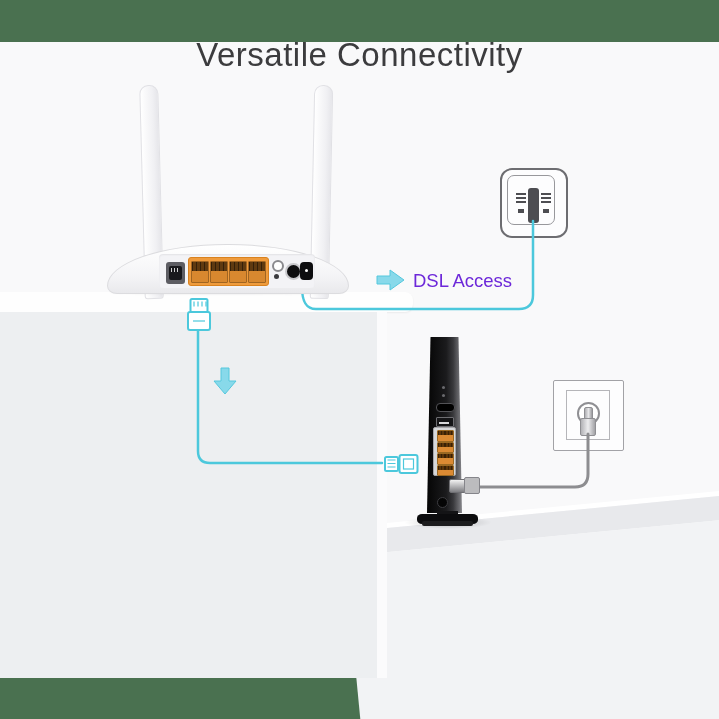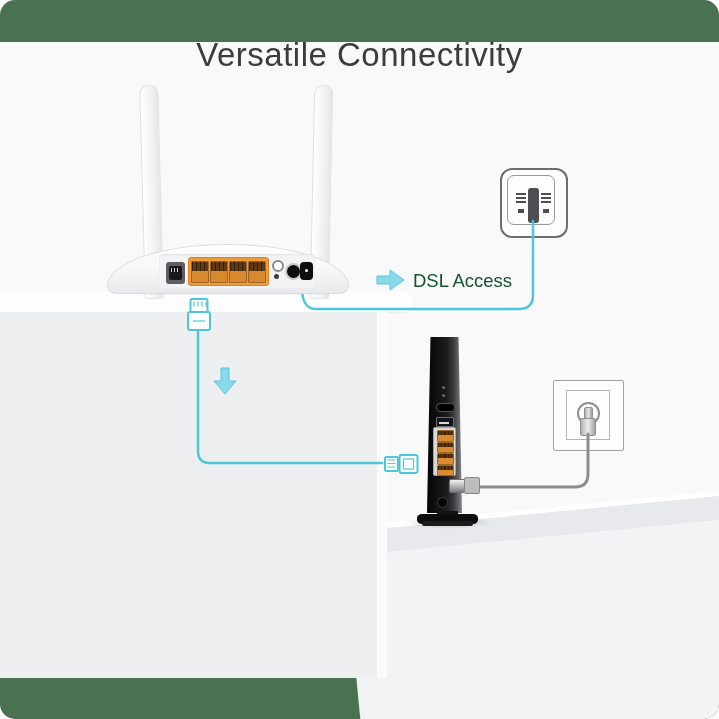--- a/index.html
+++ b/index.html
@@ -1,16 +1,16 @@
 <!DOCTYPE html>
 <html><head>
 <meta charset="utf-8">
 <style>
   html,body{margin:0;padding:0;background:#ffffff;font-family:"Liberation Sans",sans-serif;}
-  #canvas{position:relative;width:719px;height:719px;margin:0 auto;background:#f9f9fa;overflow:hidden;border-radius:15px;}
+  #canvas{position:relative;width:719px;height:719px;margin:0 auto;background:#f9f9fa;overflow:hidden;}
   .abs{position:absolute;}
 
   
   .banner{left:0;width:719px;background:#4a7150;}
   .banner.top{top:0;height:42px;}
   .banner.bottom{top:678px;height:41px;}
 
   
   .title{top:36px;left:0;width:719px;text-align:center;font-size:33px;color:#3c3c3e;letter-spacing:.5px;z-index:6;}
 
@@ -76,21 +76,21 @@
   .tw-coax-cyl{left:449px;top:479px;width:16px;height:12px;background:linear-gradient(180deg,#f2f2f2,#7e7e82);border:1px solid #6f6f73;border-radius:2px;z-index:5;}
   .tw-coax-plug{left:464px;top:477px;width:14px;height:15px;background:#bcbcbe;border:1px solid #85858a;border-radius:2px;z-index:5;}
   .tower-neck{left:437px;top:511px;width:21px;height:6px;background:#141416;z-index:4;}
   .tower-base{left:417px;top:514px;width:61px;height:10px;background:#0c0c0e;border-radius:5px/4px;z-index:4;}
   .tower-lip{left:422px;top:521px;width:51px;height:5px;background:#1c1c1e;border-radius:2px;z-index:4;}
 
   
   .cables{left:0;top:0;width:719px;height:719px;z-index:4;pointer-events:none;}
 
   
-  .conn-label{font-size:18.5px;color:#14532d;z-index:6;white-space:nowrap;}
+  .conn-label{font-size:18.5px;color:#6d28d9;z-index:6;white-space:nowrap;}
   .label-dsl{left:413px;top:270px;}
   .label-eth{left:211px;top:475px;}
 </style>
 </head>
 <body>
 
 <div id="canvas">
 
   <div class="abs banner top"></div>
   <div class="abs banner bottom"></div>

